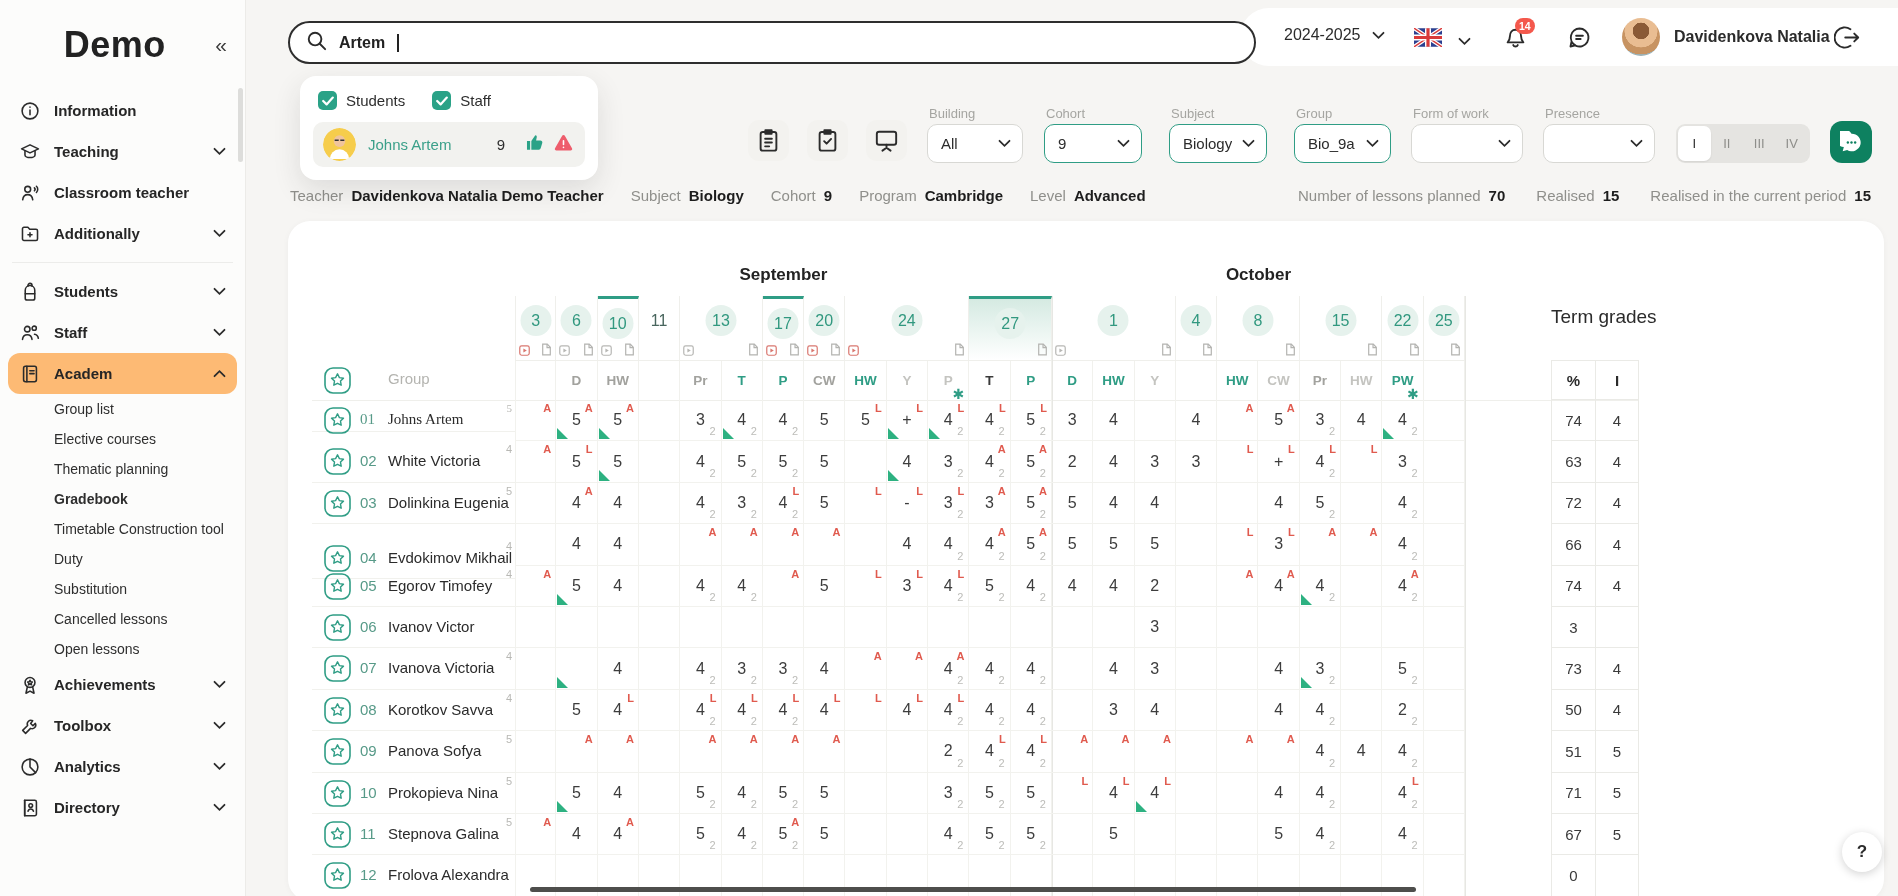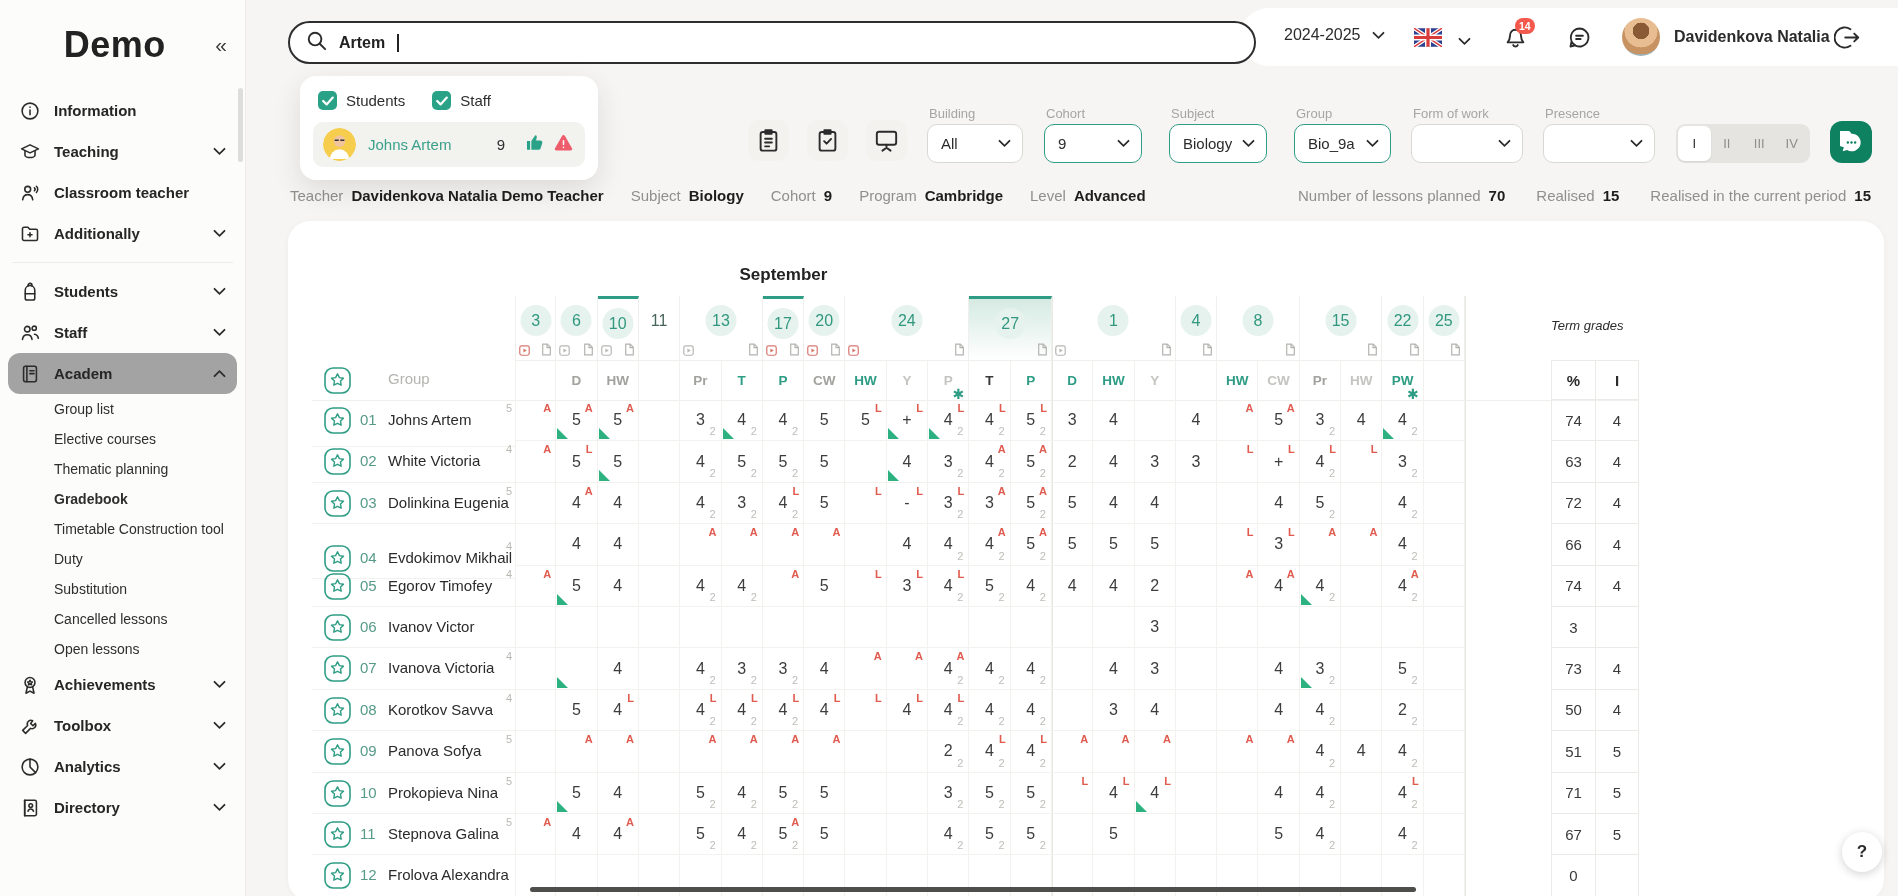--- a/index.html
+++ b/index.html
@@ -8,21 +8,21 @@
 
 
 .sidebar { position:absolute; left:0; top:0; width:246px; height:896px; background:#fcfcfb; border-right:1px solid #ecebe8; z-index:5; }
 .logo-row { display:flex; align-items:center; padding:24px 12px 10px 16px; }
 .logo { flex:1; text-align:center; font-size:36px; font-weight:bold; letter-spacing:.5px; color:#222; }
 .collapse { font-size:21px; color:#3c3c3c; padding:0 6px 0 2px; cursor:pointer; }
 nav { padding:14px 8px 0; }
 .sb-item { display:flex; align-items:center; gap:13px; height:41px; padding:0 11px; border-radius:12px; font-size:15px; font-weight:700; color:#262626; }
 .sb-item .sb-ico { display:flex; width:22px; justify-content:center; }
 .sb-item .chev { margin-left:auto; display:flex; }
-.sb-item.active { background:#a3a3a3; }
+.sb-item.active { background:#fdba74; }
 .sb-sub { padding:7px 0 7px 46px; font-size:14px; color:#2e2e2e; }
 .sb-sub.current { font-weight:700; }
 .sb-divider { height:1px; background:#ececea; margin:8px 4px; }
 .sb-scrollthumb { position:absolute; right:2px; top:88px; width:5px; height:74px; background:#dddddb; border-radius:3px; }
 
 
 .top-pill { position:absolute; left:1240px; top:8px; width:658px; height:58px; background:#fff; border-radius:30px 0 0 30px; z-index:4; }
 .year { position:absolute; left:44px; top:18px; display:flex; gap:11px; align-items:center; font-size:16px; color:#2b2b2b; }
 .flag { position:absolute; left:174px; top:20px; }
 .flag-chev { position:absolute; left:218px; top:24px; }
@@ -89,21 +89,21 @@
 .n-num { position:absolute; left:48px; top:11px; font-size:15px; color:#579a88; }
 .n-name { position:absolute; left:76px; top:11px; font-size:15px; color:#2b2b2b; white-space:nowrap; }
 .n-tag { position:absolute; right:3px; top:2px; font-size:11px; color:#b8b8b4; }
 .group-row { position:absolute; left:24px; top:139px; height:40px; width:203px; }
 .group-label { position:absolute; left:76px; top:10px; font-size:15px; color:#b4b4b0; }
 .cell { position:absolute; border-right:1px solid #f2f2ee; border-bottom:1px solid #f2f2ee; }
 .cell .g { position:absolute; left:0; right:0; top:50%; transform:translateY(-52%); text-align:center; font-size:16px; color:#3d3d3d; }
 .cell .sub { position:absolute; right:5px; bottom:3px; font-size:11px; color:#bcbcb8; }
 .cell .cor { position:absolute; right:4px; top:2px; font-size:11px; font-weight:700; color:#e05a4e; }
 .cell .tri { position:absolute; left:1px; bottom:1px; width:0; height:0; border-bottom:11px solid #2db181; border-right:11px solid transparent; }
-.term-title { position:absolute; left:1263px; top:97px; font-size:13px; color:#2b2b2b; white-space:nowrap;font-style:italic; }
+.term-title { position:absolute; left:1263px; top:85px; font-size:19px; color:#2b2b2b; white-space:nowrap; }
 .tc { position:absolute; display:flex; align-items:center; justify-content:center; font-size:15px; color:#3a3a3a; border-left:1px solid #eaeae6; border-bottom:1px solid #eaeae6; }
 .tc.hdr { font-weight:700; color:#2b2b2b; }
 .tc.last { border-right:1px solid #eaeae6; }
 .hscroll { position:absolute; left:242px; top:666px; width:886px; height:5px; background:#4e4e4c; border-radius:3px; }
 .help { position:absolute; left:1842px; top:832px; width:40px; height:40px; border-radius:50%; background:#fff; box-shadow:0 2px 10px rgba(0,0,0,.18); display:flex; align-items:center; justify-content:center; font-size:17px; font-weight:700; color:#2b2b2b; z-index:8; }
 </style>
 </head>
 <body>
 
 <aside class="sidebar">
@@ -484,20 +484,21 @@
     </div>
     <div class="info-item">
       <div class="info-label">Realised in the current period</div>
       <div class="info-val">15</div>
     </div>
   </div>
 
 <div class="card">
   <div id="tbl" style="position:absolute;left:0;top:0;right:0;bottom:0;">
       <div class="month-title" style="left:227px;width:536.9565217391304px;">September</div>
+      <div class="month-title" style="left:763.9565217391304px;width:413.0434782608695px;">October</div>
       <div class="dgroup first" style="left:227px;width:41.30434782608695px;">
         <div class="dnum">3</div>
         <div class="ic-left">
           <svg width="11" height="11" viewBox="0 0 10 10" fill="none">
             <rect x="0.7" y="0.7" width="8.6" height="8.6" rx="1.7" stroke="#d9776f" stroke-width="1.1"></rect>
             <path d="M4 3.1l3.1 1.9L4 6.9z" fill="#d9776f"></path>
           </svg>
         </div>
         <div class="ic-right">
           <svg width="11" height="13" viewBox="0 0 10 12" fill="none" stroke="#b3b3b0" stroke-width="1.1">
@@ -738,21 +739,21 @@
       </div>
       <div class="tcell" style="left:1135.695652173913px;width:41.30434782608695px;">
         <div class="t-grey"></div>
       </div>
       <div class="line-h" style="left:227px;top:139px;width:950px;"></div>
       <div class="line-h" style="left:24px;top:179px;width:1327px;"></div>
       <div class="vline" style="left:763.9565217391304px;top:75px;height:600.8px;"></div>
       <div class="vline" style="left:1177px;top:75px;height:600.8px;"></div>
       <div class="tc hdr" style="left:1263px;top:139px;width:44px;height:40px;border-top:1px solid #eaeae6;">%</div>
       <div class="tc hdr last" style="left:1307px;top:139px;width:44px;height:40px;border-top:1px solid #eaeae6;">I</div>
-      <div class="nrow" style="top:179px;height:47px;">
+      <div class="nrow" style="top:179px;height:32px;font-family:Liberation Serif, serif;">
         <div class="star">
           <svg width="27" height="27" viewBox="0 0 27 27" fill="none">
             <rect x="1" y="1" width="25" height="25" rx="8" stroke="#2f9d85" stroke-width="1.6"></rect>
             <path d="M13.5 6.8l1.9 3.8 4.1.6-3 2.9.7 4.1-3.7-1.9-3.7 1.9.7-4.1-3-2.9 4.1-.6z" stroke="#2f9d85" stroke-width="1.4" stroke-linejoin="round"></path>
           </svg>
         </div>
         <div class="n-num">01</div>
         <div class="n-name">Johns Artem</div>
         <div class="n-tag">5</div>
       </div>

